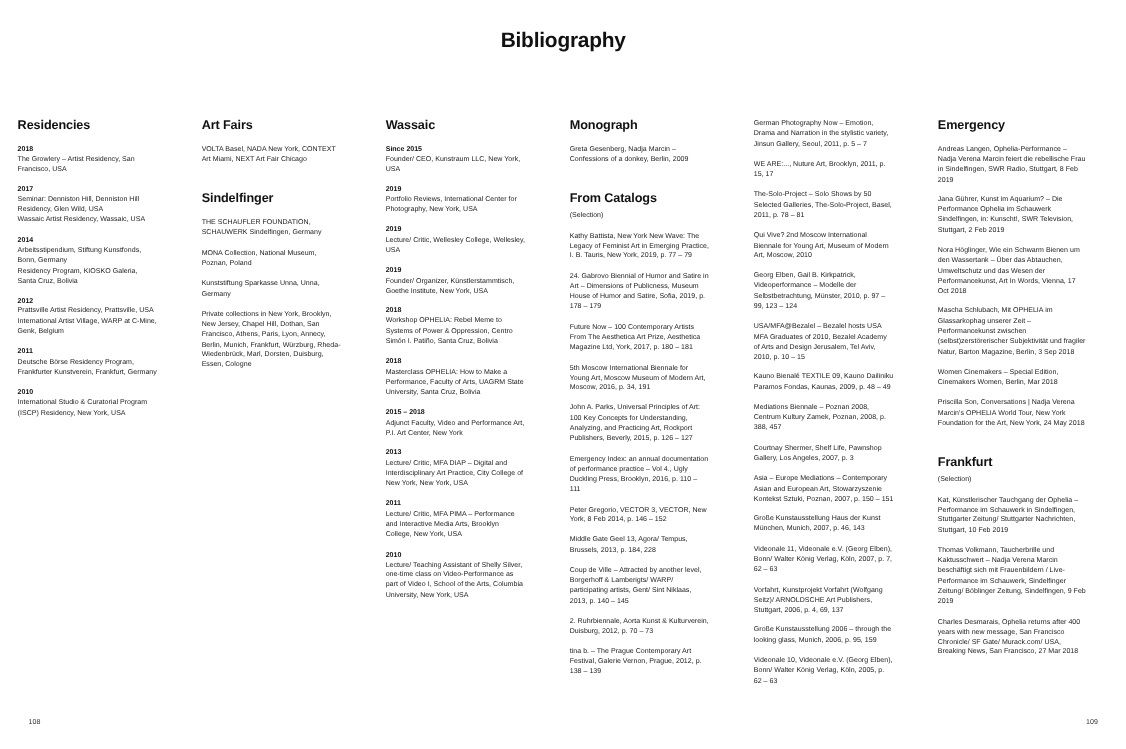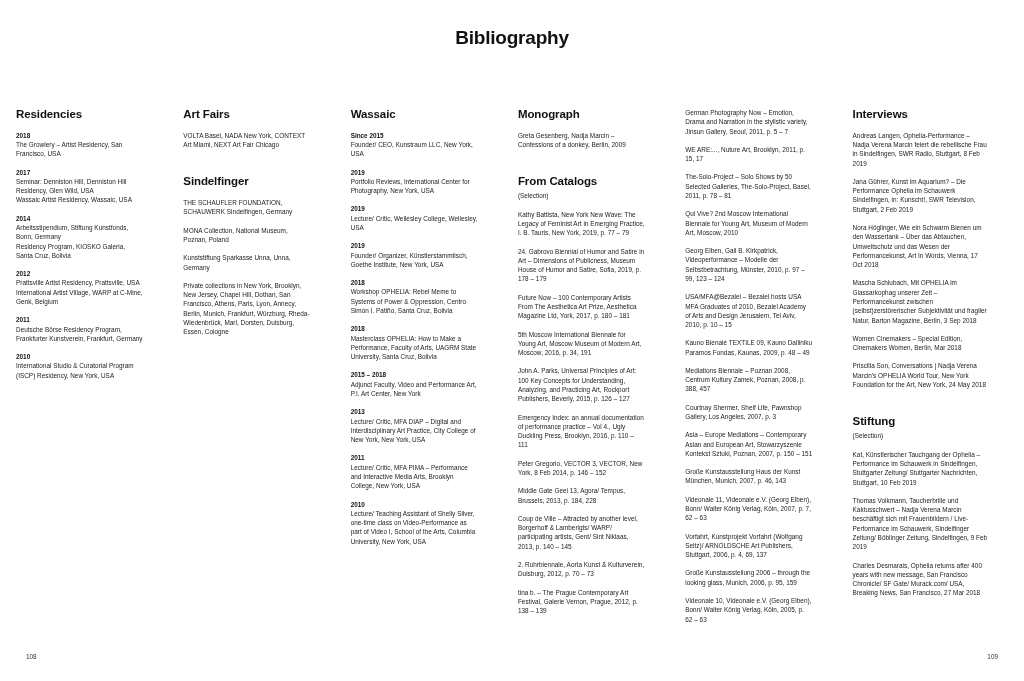--- a/index.html
+++ b/index.html
@@ -248,40 +248,40 @@
         <div class="entry-text" style="white-space: pre-line;">Vorfahrt, Kunstprojekt Vorfahrt (Wolfgang Seitz)/ ARNOLDSCHE Art Publishers, Stuttgart, 2006, p. 4, 69, 137</div>
       </div>
       <div class="entry">
         <div class="entry-text" style="white-space: pre-line;">Große Kunstausstellung 2006 – through the looking glass, Munich, 2006, p. 95, 159</div>
       </div>
       <div class="entry">
         <div class="entry-text" style="white-space: pre-line;">Videonale 10, Videonale e.V. (Georg Elben), Bonn/ Walter König Verlag, Köln, 2005, p. 62 – 63</div>
       </div>
     </div>
     <div class="col col-6">
-      <div class="section-head">Interviews</div>
+      <div class="section-head">Emergency</div>
       <div class="entry">
         <div class="entry-text" style="white-space: pre-line;">Andreas Langen, Ophelia-Performance – Nadja Verena Marcin feiert die rebellische Frau in Sindelfingen, SWR Radio, Stuttgart, 8 Feb 2019</div>
       </div>
       <div class="entry">
         <div class="entry-text" style="white-space: pre-line;">Jana Gührer, Kunst im Aquarium? – Die Performance Ophelia im Schauwerk Sindelfingen, in: Kunscht!, SWR Television, Stuttgart, 2 Feb 2019</div>
       </div>
       <div class="entry">
         <div class="entry-text" style="white-space: pre-line;">Nora Höglinger, Wie ein Schwarm Bienen um den Wassertank – Über das Abtauchen, Umweltschutz und das Wesen der Performancekunst, Art In Words, Vienna, 17 Oct 2018</div>
       </div>
       <div class="entry">
         <div class="entry-text" style="white-space: pre-line;">Mascha Schlubach, Mit OPHELIA im Glassarkophag unserer Zeit – Performancekunst zwischen (selbst)zerstörerischer Subjektivität und fragiler Natur, Barton Magazine, Berlin, 3 Sep 2018</div>
       </div>
       <div class="entry">
         <div class="entry-text" style="white-space: pre-line;">Women Cinemakers – Special Edition, Cinemakers Women, Berlin, Mar 2018</div>
       </div>
       <div class="entry">
         <div class="entry-text" style="white-space: pre-line;">Priscilla Son, Conversations | Nadja Verena Marcin's OPHELIA World Tour, New York Foundation for the Art, New York, 24 May 2018</div>
       </div>
-      <div class="section-head spaced">Stiftung</div>
+      <div class="section-head spaced">Frankfurt</div>
       <div class="section-sub">(Selection)</div>
       <div class="entry">
         <div class="entry-text" style="white-space: pre-line;">Kat, Künstlerischer Tauchgang der Ophelia – Performance im Schauwerk in Sindelfingen, Stuttgarter Zeitung/ Stuttgarter Nachrichten, Stuttgart, 10 Feb 2019</div>
       </div>
       <div class="entry">
         <div class="entry-text" style="white-space: pre-line;">Thomas Volkmann, Taucherbrille und Kaktusschwert – Nadja Verena Marcin beschäftigt sich mit Frauenbildern / Live-Performance im Schauwerk, Sindelfinger Zeitung/ Böblinger Zeitung, Sindelfingen, 9 Feb 2019</div>
       </div>
       <div class="entry">
         <div class="entry-text" style="white-space: pre-line;">Charles Desmarais, Ophelia returns after 400 years with new message, San Francisco Chronicle/ SF Gate/ Murack.com/ USA, Breaking News, San Francisco, 27 Mar 2018</div>
       </div>

